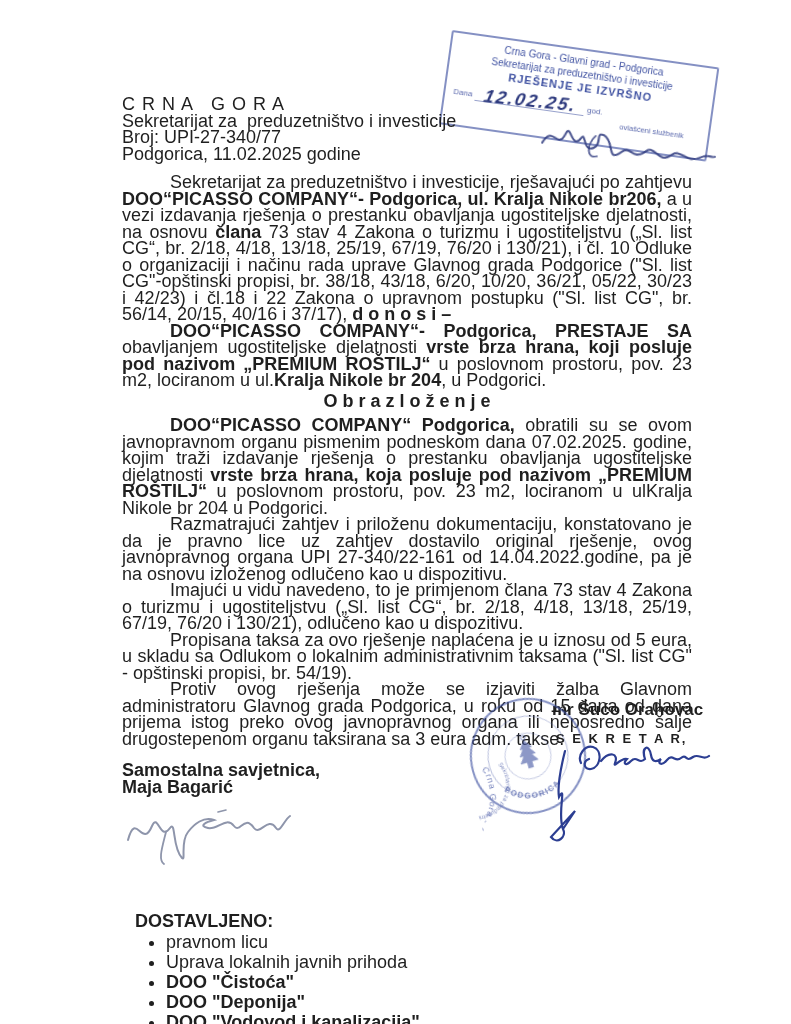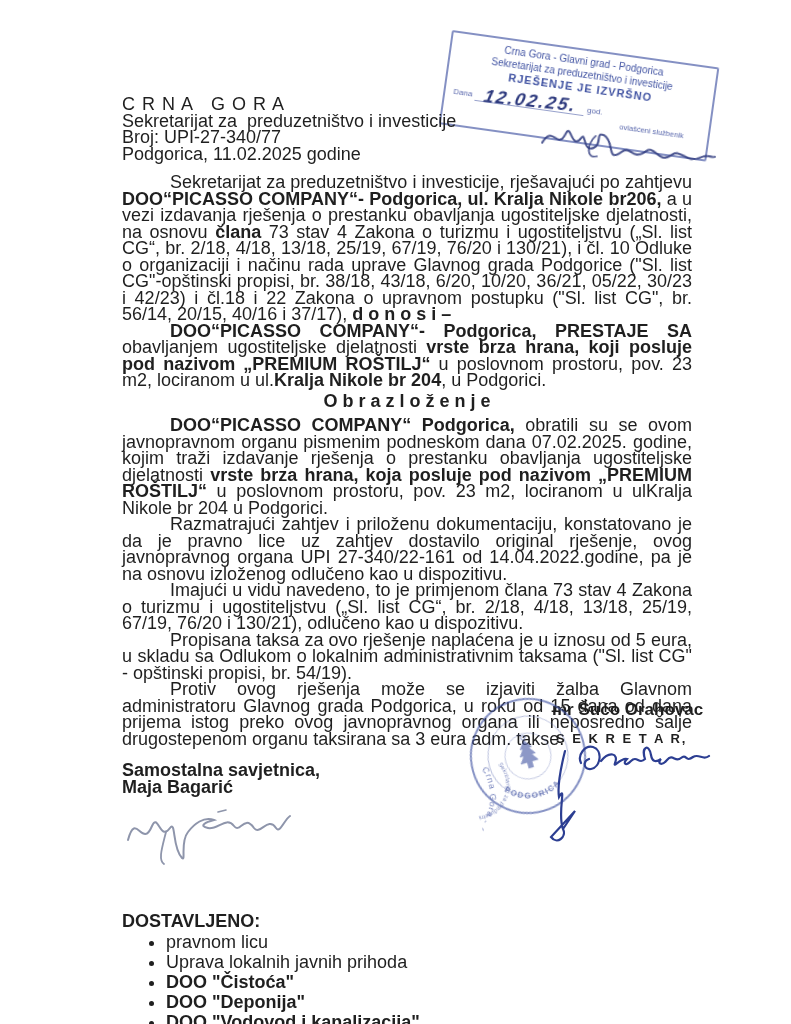--- a/index.html
+++ b/index.html
@@ -60,21 +60,21 @@
   .exec-sig{position:absolute;right:-14px;bottom:-30px;}
   
   .left-sign{margin-top:15px;font-weight:bold;line-height:17px;}
   .maja-sig{margin:2px 0 0 0;}
   .right-name{position:absolute;left:552px;top:700px;font-weight:bold;font-size:17px;}
   .right-role{position:absolute;left:556px;top:731px;font-weight:bold;font-size:13px;letter-spacing:2px;text-align:right;}
   .round-stamp{position:absolute;left:464px;top:692px;width:128px;height:128px;transform:rotate(-16deg);opacity:.85;filter:blur(.25px);}
   .sekretar-sig{position:absolute;left:527px;top:733px;}
   
   .distribution{margin-top:42px;}
-  .dist-title{font-weight:bold;}
+  .dist-title{font-weight:bold;margin-left:13px;}
   .dist-list{margin:5px 0 18px 28px;padding-left:16px;}
   .dist-list li{margin-bottom:3.5px;}
 </style>
 </head>
 <body>
 
 <div class="page">
 
   <div class="exec-stamp">
     <div>Crna Gora - Glavni grad - Podgorica</div>

